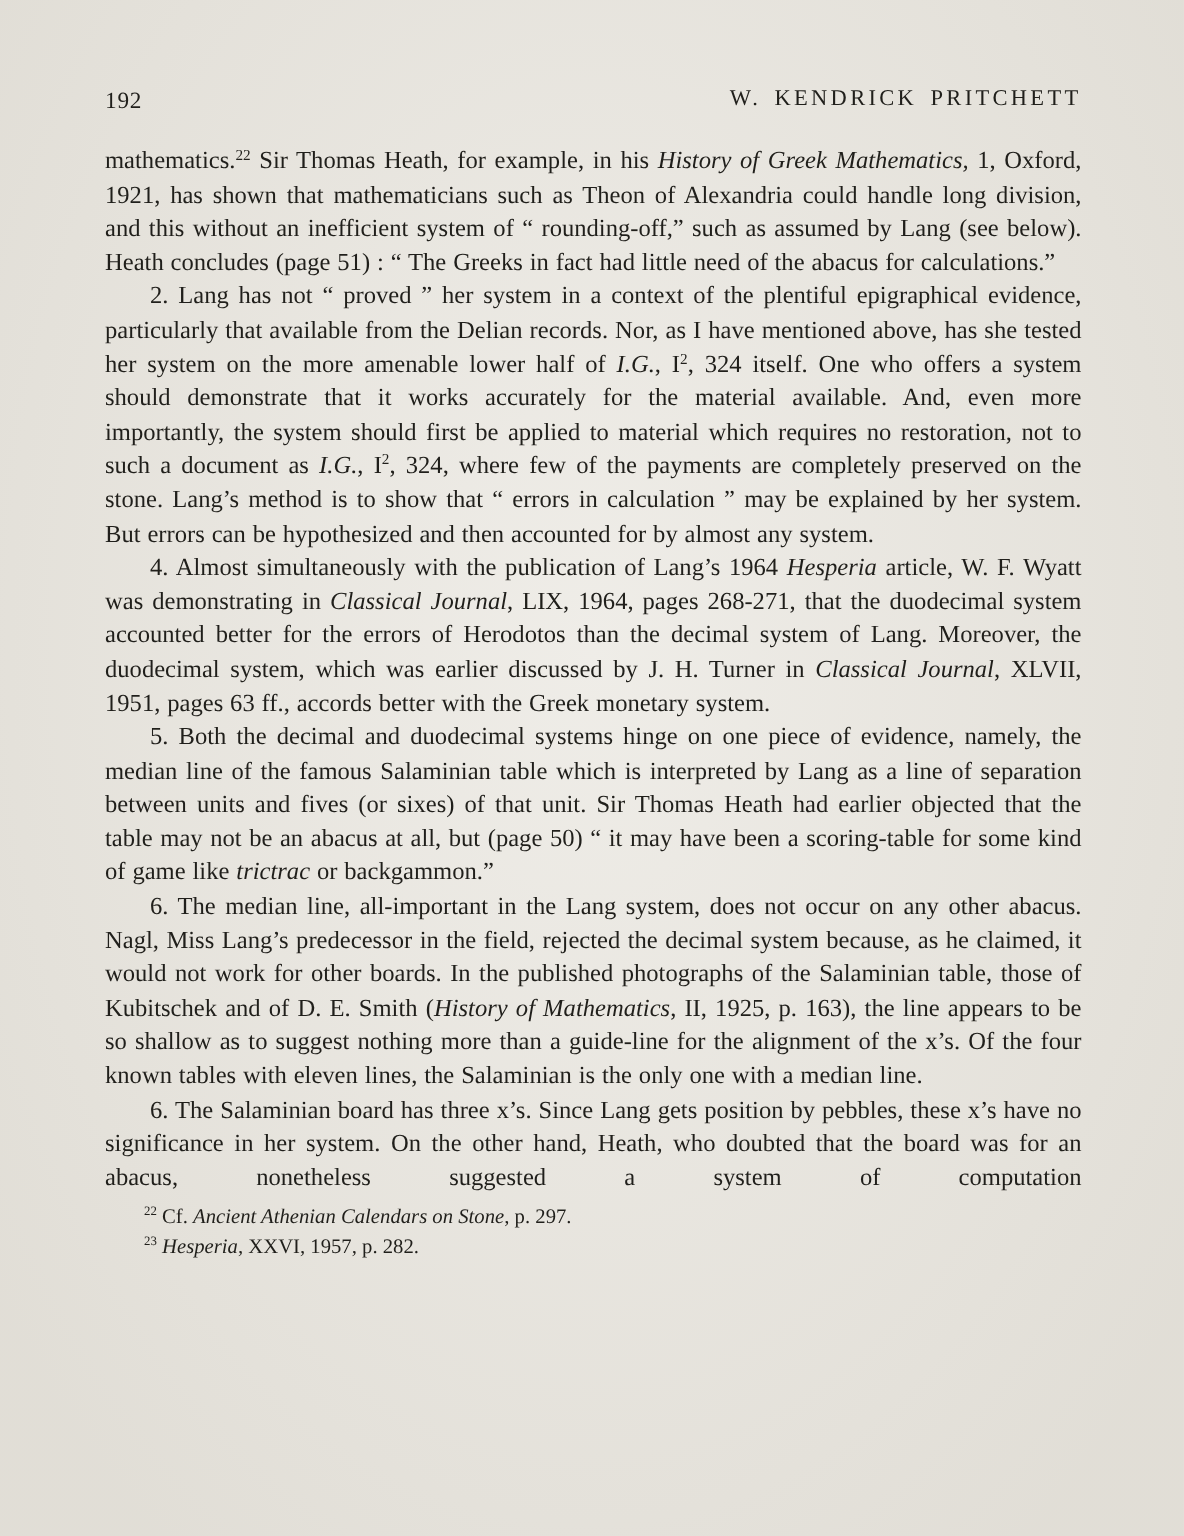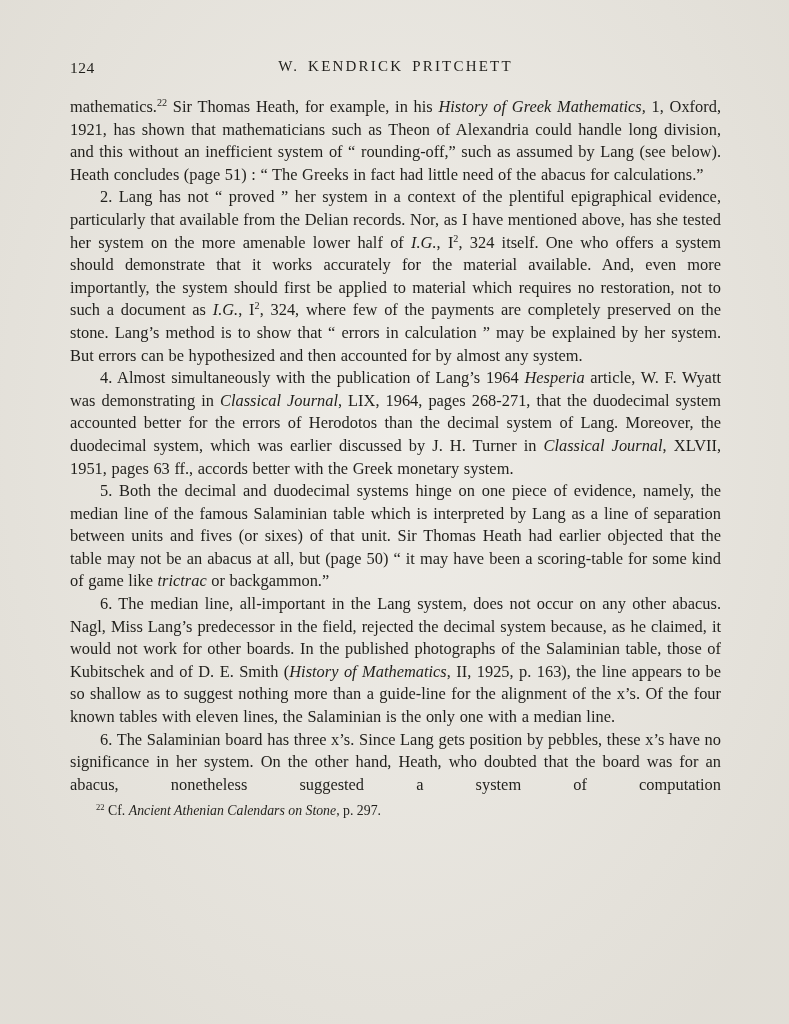--- a/index.html
+++ b/index.html
@@ -25,21 +25,21 @@
     margin-bottom: 16px;
   }
   .page-number {
     position: absolute;
     left: 0;
     top: 1px;
     font-size: 15.5px;
     letter-spacing: 0.5px;
   }
   .running-head {
-    text-align: center;
+    text-align: right;
     font-size: 15px;
     letter-spacing: 2.2px;
     word-spacing: 3px;
   }
   .body-text {
     font-size: 16.4px;
     line-height: 22.6px;
     text-align: justify;
     word-spacing: 0.5px;
   }
@@ -62,30 +62,31 @@
   .footnotes .footnote {
     text-indent: 26px;
   }
 </style>
 </head>
 <body>
 
 <div class="page">
 
   <div class="header">
-    <span class="page-number">124</span>
+    <span class="page-number">192</span>
     <div class="running-head">W. KENDRICK PRITCHETT</div>
   </div>
 
   <div class="body-text">
     <p class="no-indent"><span>mathematics.</span><sup>22</sup><span> Sir Thomas Heath, for example, in his </span><i>History of Greek Mathematics,</i><span> 1, Oxford, 1921, has shown that mathematicians such as Theon of Alexandria could handle long division, and this without an inefficient system of “ rounding-off,” such as assumed by Lang (see below). Heath concludes (page 51) : “ The Greeks in fact had little need of the abacus for calculations.”</span></p>
     <p><span>2. Lang has not “ proved ” her system in a context of the plentiful epigraphical evidence, particularly that available from the Delian records. Nor, as I have mentioned above, has she tested her system on the more amenable lower half of </span><i>I.G.</i><span>, I</span><sup>2</sup><span>, 324 itself. One who offers a system should demonstrate that it works accurately for the material available. And, even more importantly, the system should first be applied to material which requires no restoration, not to such a document as </span><i>I.G.</i><span>, I</span><sup>2</sup><span>, 324, where few of the payments are completely preserved on the stone. Lang’s method is to show that “ errors in calculation ” may be explained by her system. But errors can be hypothesized and then accounted for by almost any system.</span></p>
     <p><span>4. Almost simultaneously with the publication of Lang’s 1964 </span><i>Hesperia</i><span> article, W. F. Wyatt was demonstrating in </span><i>Classical Journal</i><span>, LIX, 1964, pages 268-271, that the duodecimal system accounted better for the errors of Herodotos than the decimal system of Lang. Moreover, the duodecimal system, which was earlier discussed by J. H. Turner in </span><i>Classical Journal</i><span>, XLVII, 1951, pages 63 ff., accords better with the Greek monetary system.</span></p>
     <p><span>5. Both the decimal and duodecimal systems hinge on one piece of evidence, namely, the median line of the famous Salaminian table which is interpreted by Lang as a line of separation between units and fives (or sixes) of that unit. Sir Thomas Heath had earlier objected that the table may not be an abacus at all, but (page 50) “ it may have been a scoring-table for some kind of game like </span><i>trictrac</i><span> or backgammon.”</span></p>
     <p><span>6. The median line, all-important in the Lang system, does not occur on any other abacus. Nagl, Miss Lang’s predecessor in the field, rejected the decimal system because, as he claimed, it would not work for other boards. In the published photographs of the Salaminian table, those of Kubitschek and of D. E. Smith (</span><i>History of Mathematics</i><span>, II, 1925, p. 163), the line appears to be so shallow as to suggest nothing more than a guide-line for the alignment of the x’s. Of the four known tables with eleven lines, the Salaminian is the only one with a median line.</span></p>
     <p class="cont"><span>6. The Salaminian board has three x’s. Since Lang gets position by pebbles, these x’s have no significance in her system. On the other hand, Heath, who doubted that the board was for an abacus, nonetheless suggested a system of computation</span></p>
   </div>
 
   <div class="footnotes">
     <div class="footnote"><sup>22</sup><span> Cf. </span><i>Ancient Athenian Calendars on Stone</i><span>, p. 297.</span></div>
+    <div class="footnote"><sup>23</sup><span> </span><i>Hesperia</i><span>, XXVI, 1957, p. 282.</span></div>
   </div>
 
 </div>
 
 </body></html>

